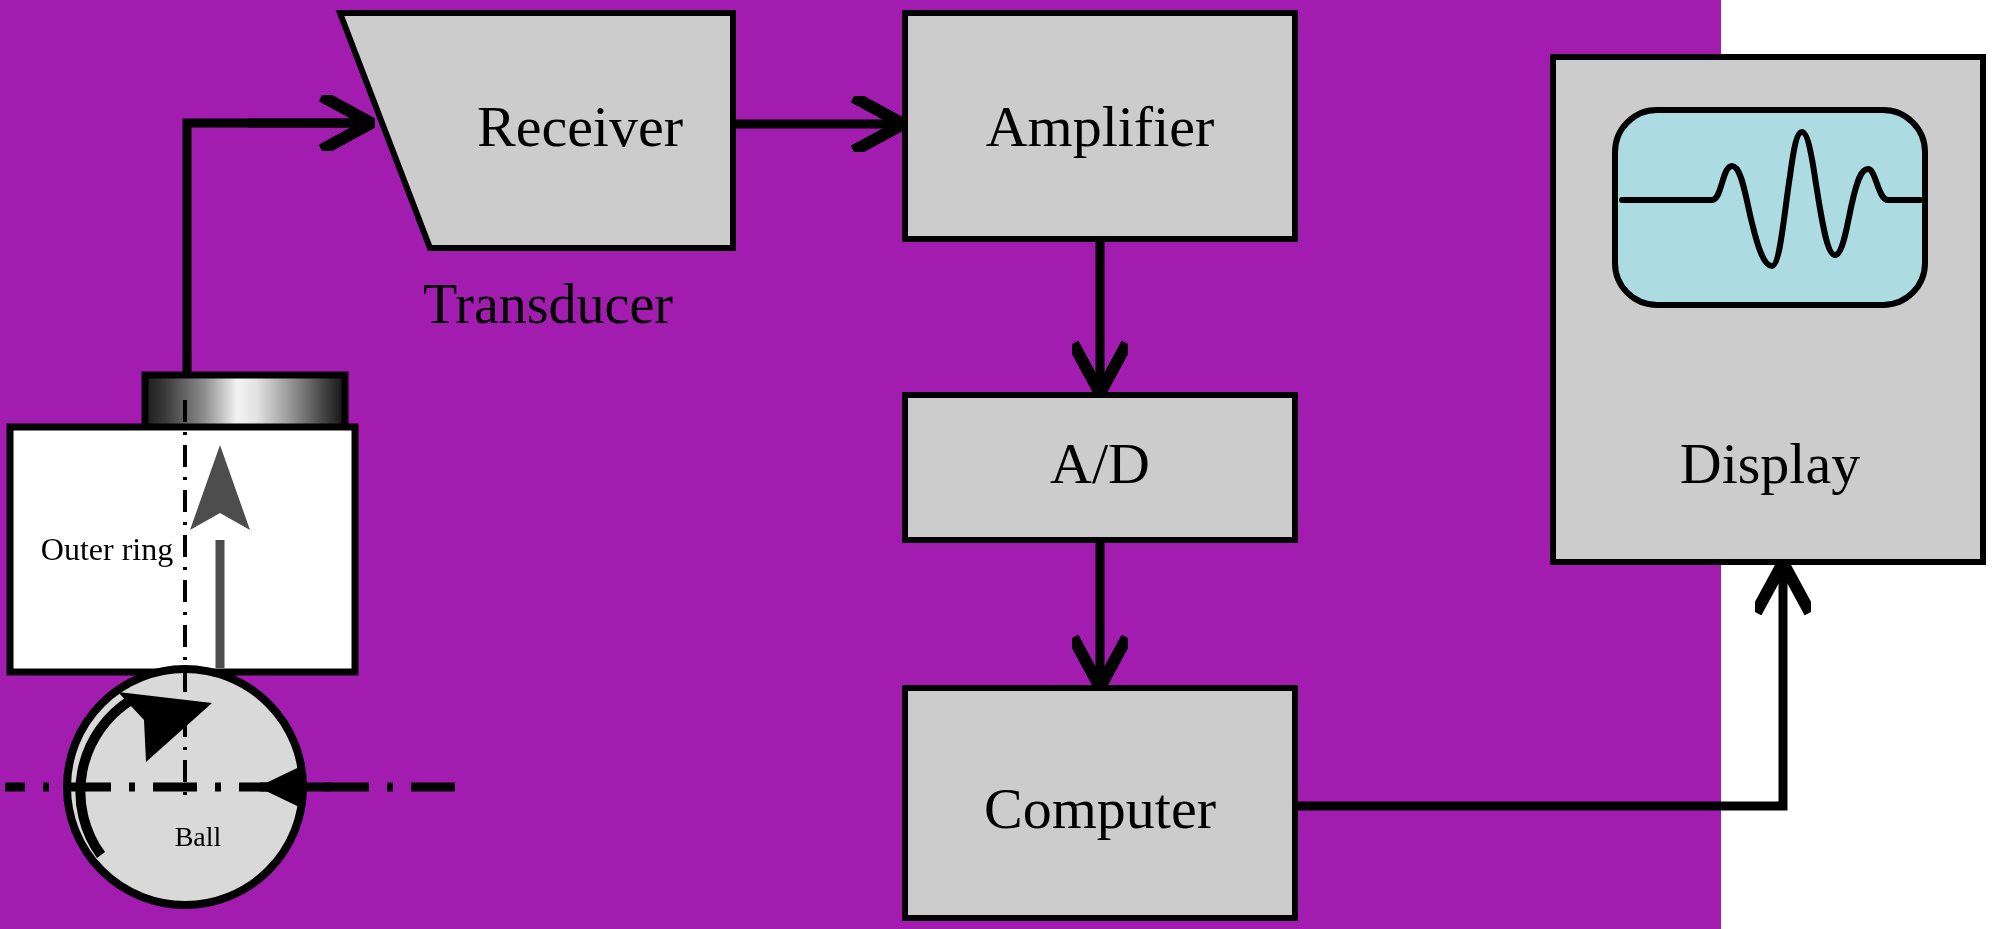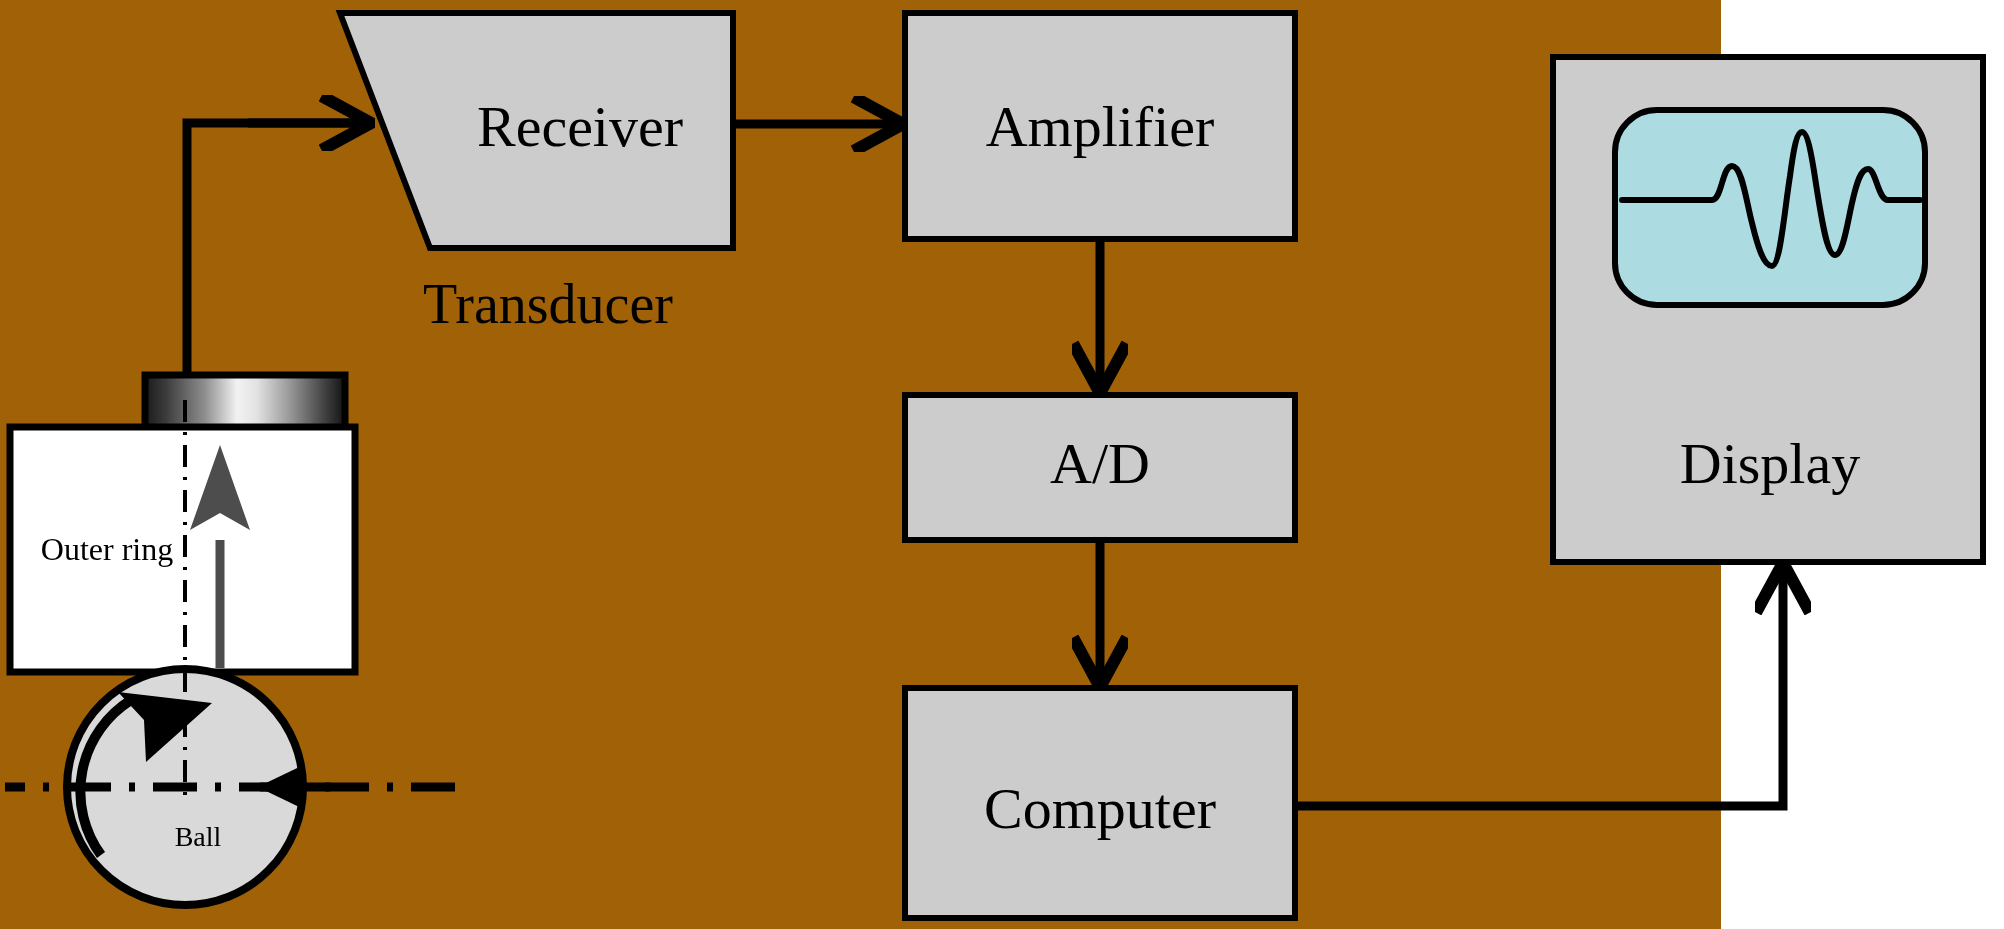--- a/index.html
+++ b/index.html
@@ -11,21 +11,21 @@
   body {
     width: 2004px;
     height: 929px;
     overflow: hidden;
     font-family: "Liberation Serif", "DejaVu Serif", serif;
   }
   #diagram-root {
     position: relative;
     width: 1721px;
     height: 929px;
-    background: #a16207;
+    background: #a21caf;
   }
   svg#diagram-svg {
     position: absolute;
     left: 0;
     top: 0;
     width: 2004px;
     height: 929px;
     display: block;
   }
   .blk-label {

